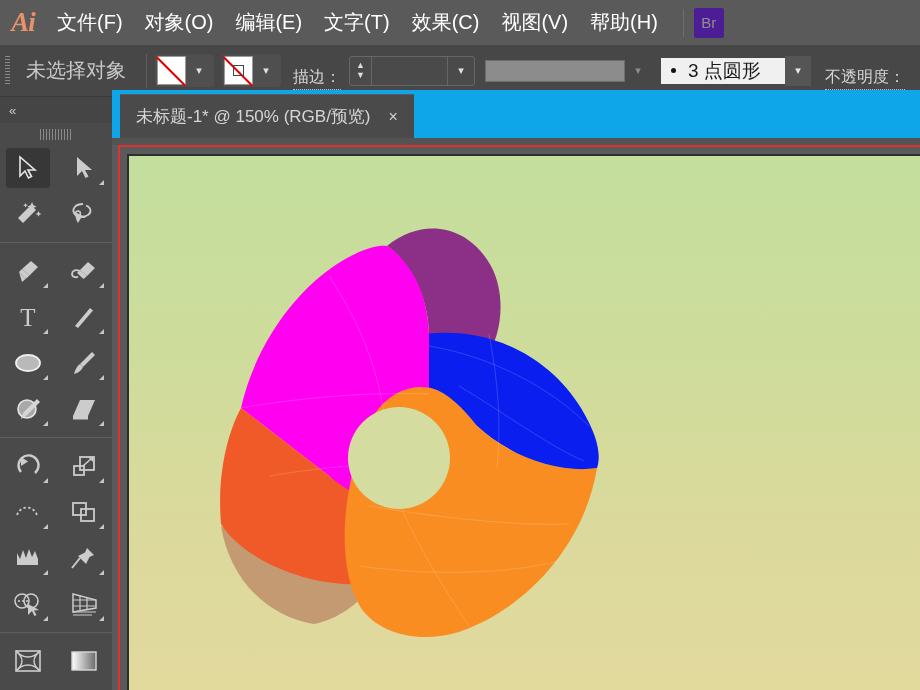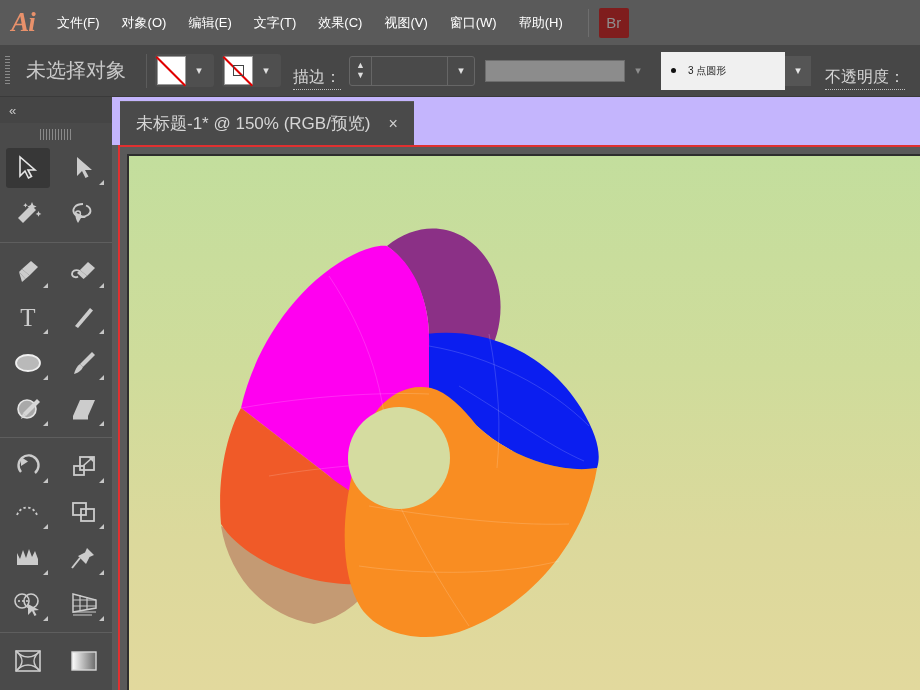--- a/index.html
+++ b/index.html
@@ -20,28 +20,28 @@
   .ai-logo {
     width: 46px; height: 45px;
     display: flex; align-items: center; justify-content: center;
     font-size: 27px; font-weight: bold; font-style: italic;
     color: #e8916b; letter-spacing: -1px;
     font-family: "Liberation Serif", serif;
   }
   .menu-item {
     padding: 8px 11px; height: 45px;
     display: flex; align-items: center;
-    font-size: 13px; color: #ffffff; white-space: nowrap;
+    font-size: 20px; color: #ffffff; white-space: nowrap;
   }
   .menu-sep {
     width: 1px; height: 28px; background: #6e6e6e; margin: 0 6px 0 14px;
   }
   .br-btn {
     width: 30px; height: 30px; margin-left: 4px;
-    background: #7f1d1d; border-radius: 2px;
+    background: #4c1d95; border-radius: 2px;
     display: flex; align-items: center; justify-content: center;
     font-size: 15px; color: #8e8e8e;
   }
 
   
   .controlbar {
     position: absolute; left: 0; top: 45px; width: 920px; height: 52px;
     background: #474747;
     display: flex; align-items: center;
     border-bottom: 1px solid #3a3a3a;
@@ -111,35 +111,35 @@
   .gray-bar {
     width: 140px; height: 22px; background: #8c8c8c; border: 1px solid #6d6d6d;
   }
   .gray-caret {
     width: 26px; height: 24px; display: flex; align-items: center;
     justify-content: center; color: #8e8e8e; font-size: 11px;
   }
 
   .profile-combo { display: flex; align-items: center; margin-left: 10px; }
   .profile-box {
-    width: 124px; height: 38px; background: #f0f0f0;
+    width: 124px; height: 26px; background: #f0f0f0;
     display: flex; align-items: center; gap: 12px; padding: 0 10px;
-    font-size: 10px; color: #1a1a1a; white-space: nowrap;
+    font-size: 19px; color: #1a1a1a; white-space: nowrap;
   }
   .profile-dot { width: 5px; height: 5px; border-radius: 50%; background: #111; flex: 0 0 auto; }
   .profile-caret {
     width: 26px; height: 30px; background: #555;
     display: flex; align-items: center; justify-content: center;
     color: #e8e8e8; font-size: 11px;
   }
 
   
   .tabbar {
-    position: absolute; left: 112px; top: 97px; width: 808px; height: 48px;
-    background: #c4b5fd;
+    position: absolute; left: 112px; top: 90px; width: 808px; height: 48px;
+    background: #0ea5e9;
   }
   .doctab {
     position: absolute; left: 8px; top: 4px; height: 44px;
     background: #4a4a4a;
     display: flex; align-items: center; gap: 18px; padding: 0 16px;
     border-top: 1px solid #5a5a5a;
   }
   .doctab-title { font-size: 17px; color: #d6d6d6; white-space: nowrap; }
   .doctab-close { font-size: 16px; color: #cfcfcf; }
 
@@ -207,21 +207,20 @@
 <div id="app">
 
   <div class="menubar">
     <div class="ai-logo">Ai</div>
     <div class="menu-item">文件(F)</div>
     <div class="menu-item">对象(O)</div>
     <div class="menu-item">编辑(E)</div>
     <div class="menu-item">文字(T)</div>
     <div class="menu-item">效果(C)</div>
     <div class="menu-item">视图(V)</div>
-    <div class="menu-item">窗口(W)</div>
     <div class="menu-item">帮助(H)</div>
     <div class="menu-sep"></div>
     <div class="br-btn">Br</div>
   </div>
 
   <div class="controlbar">
     <div class="cb-grip">
         <i></i>
       </div>
     <div class="cb-sel-label">未选择对象</div>

